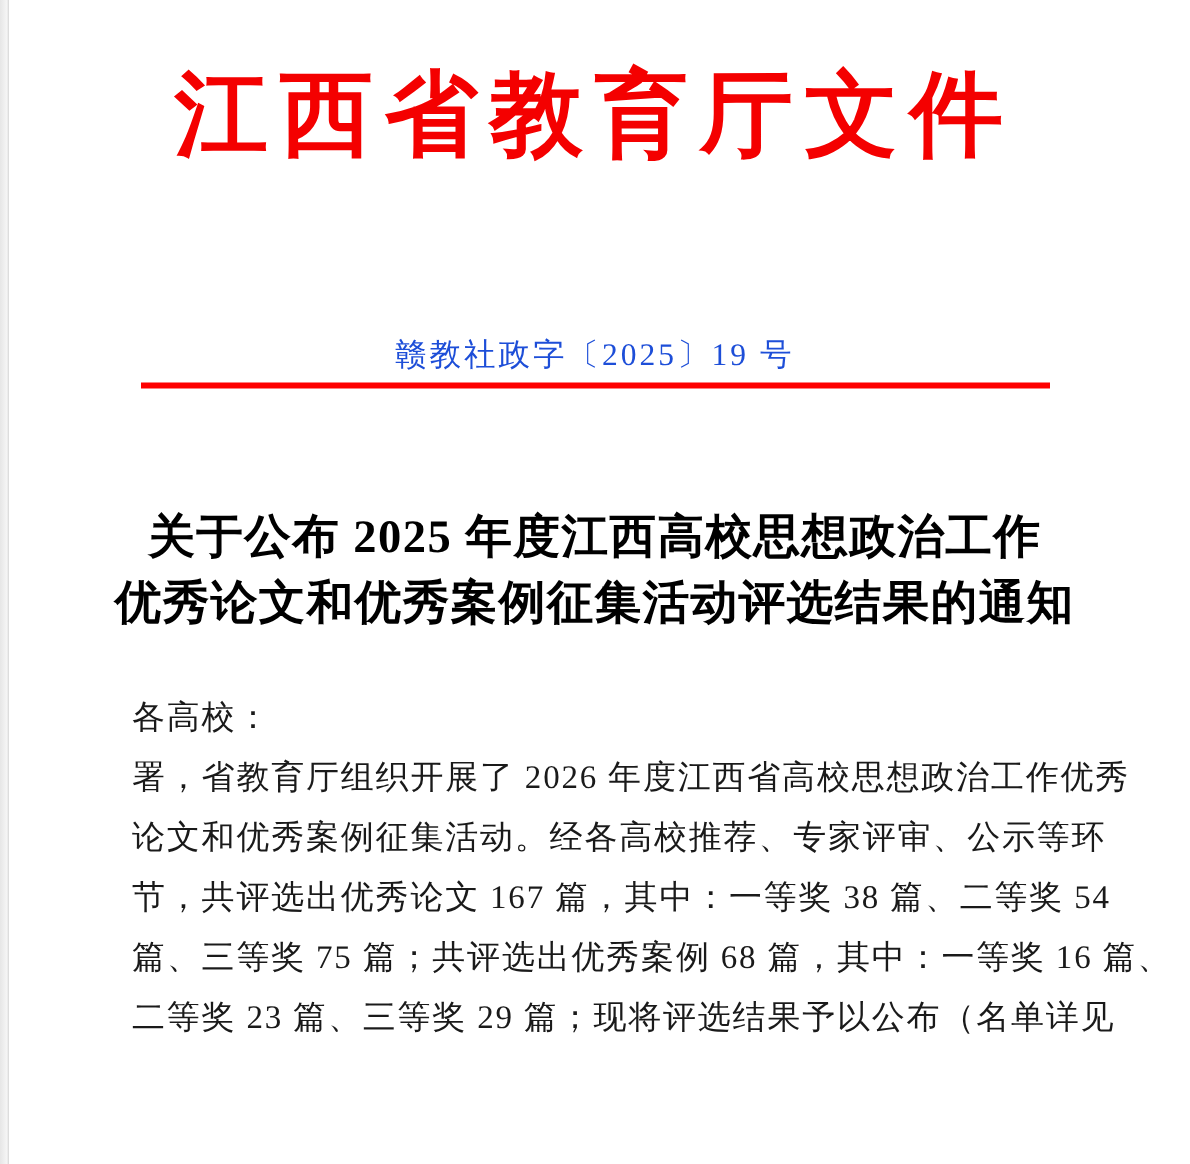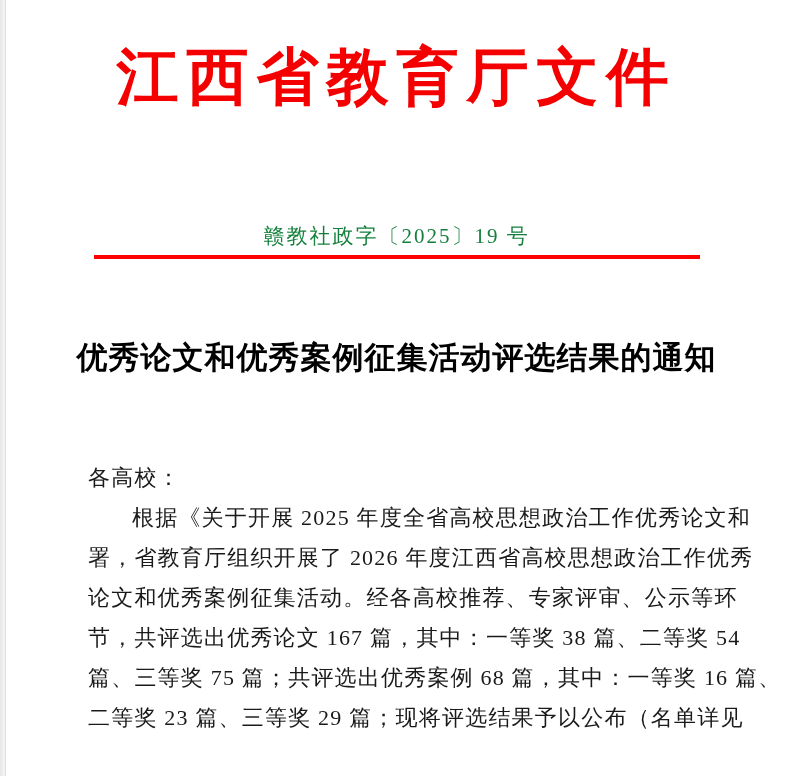--- a/index.html
+++ b/index.html
@@ -40,21 +40,21 @@
     white-space: nowrap;
   }
   .doc-number {
     position: absolute;
     top: 221px;
     left: 0;
     width: 100%;
     text-align: center;
     font-size: 21px;
     line-height: 30px;
-    color: #15803d;
+    color: #1d4ed8;
     letter-spacing: 2px;
     white-space: nowrap;
   }
   .red-rule {
     position: absolute;
     top: 255px;
     left: 94px;
     width: 606px;
     height: 4px;
     background: var(--red-rule, #fe0000);
@@ -97,26 +97,26 @@
 
   <div class="edge-strip"></div>
 
   <div class="letterhead">江西省教育厅文件</div>
 
   <div class="doc-number">赣教社政字〔2025〕19 号</div>
 
   <div class="red-rule"></div>
 
   <div class="doc-title">
+    <div>关于公布 2025 年度江西高校思想政治工作</div>
     <div>优秀论文和优秀案例征集活动评选结果的通知</div>
   </div>
 
   <div class="body-text">
     <div class="body-line">各高校：</div>
-    <div class="body-line indent">根据《关于开展 2025 年度全省高校思想政治工作优秀论文和</div>
     <div class="body-line">署，省教育厅组织开展了 2026 年度江西省高校思想政治工作优秀</div>
     <div class="body-line">论文和优秀案例征集活动。经各高校推荐、专家评审、公示等环</div>
     <div class="body-line">节，共评选出优秀论文 167 篇，其中：一等奖 38 篇、二等奖 54</div>
     <div class="body-line">篇、三等奖 75 篇；共评选出优秀案例 68 篇，其中：一等奖 16 篇、</div>
     <div class="body-line">二等奖 23 篇、三等奖 29 篇；现将评选结果予以公布（名单详见</div>
   </div>
 
 </div>
 
 </body></html>

